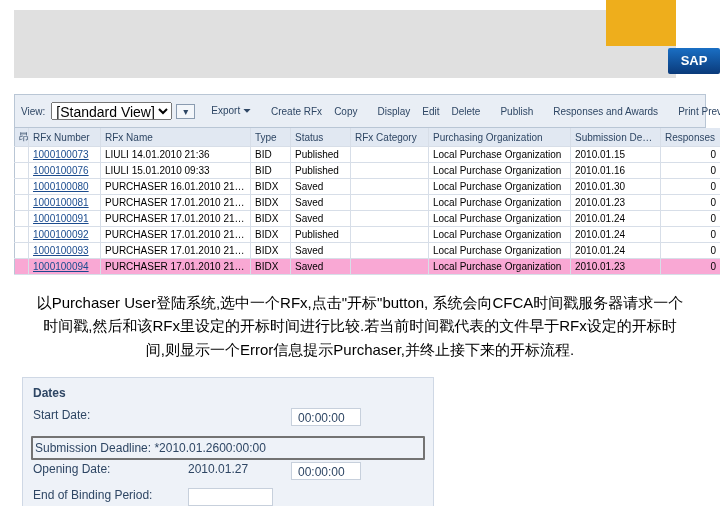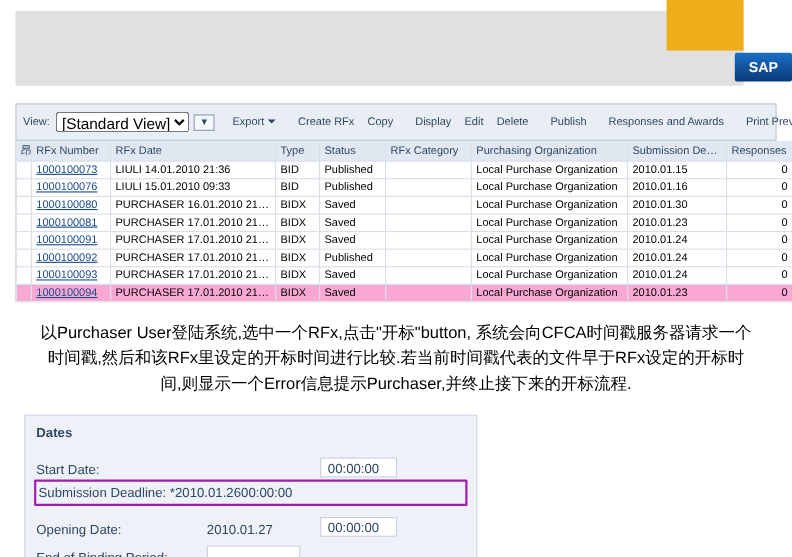--- a/index.html
+++ b/index.html
@@ -144,21 +144,21 @@
     color: #2e4664;
   }
   .dates-panel h4 {
     margin: 0 0 8px 0;
     font-size: 12px;
     font-weight: bold;
     color: #2e4664;
   }
   .drow {
     display: flex;
-    align-items: flex-end;
+    align-items: flex-start;
     height: 26px;
   }
   .drow .dlabel { width: 155px; }
   .drow .dval {
     width: 95px;
     text-align: left;
   }
   .drow .dtime {
     margin-left: 8px;
     background: #fff;
@@ -171,21 +171,21 @@
   }
   .drow input.dbox {
     width: 85px;
     height: 18px;
     padding: 1px 4px;
     font-size: 11px;
     border: 1px solid #c7d0dc;
     background: #fff;
   }
   .highlight-row {
-    border: 2px solid #a21caf;
+    border: 2px solid #737373;
     border-radius: 1px;
     height: 24px;
     display: flex;
     align-items: center;
     margin: 2px -2px;
     padding: 0 2px;
   }
 </style>
 </head>
 <body>
@@ -234,21 +234,21 @@
       <col class="c-stat">
         <col class="c-cat">
         <col class="c-org">
         <col class="c-dead">
         <col class="c-resp">
     </colgroup>
     <thead>
       <tr>
         <th>昂</th>
         <th>RFx Number</th>
-        <th>RFx Date</th>
+        <th>RFx Name</th>
         <th>Type</th>
         <th>Status</th>
         <th>RFx Category</th>
         <th>Purchasing Organization</th>
         <th>Submission Deadline</th>
         <th>Responses</th>
       </tr>
     </thead>
     <tbody id="grid-body">
         <tr>

